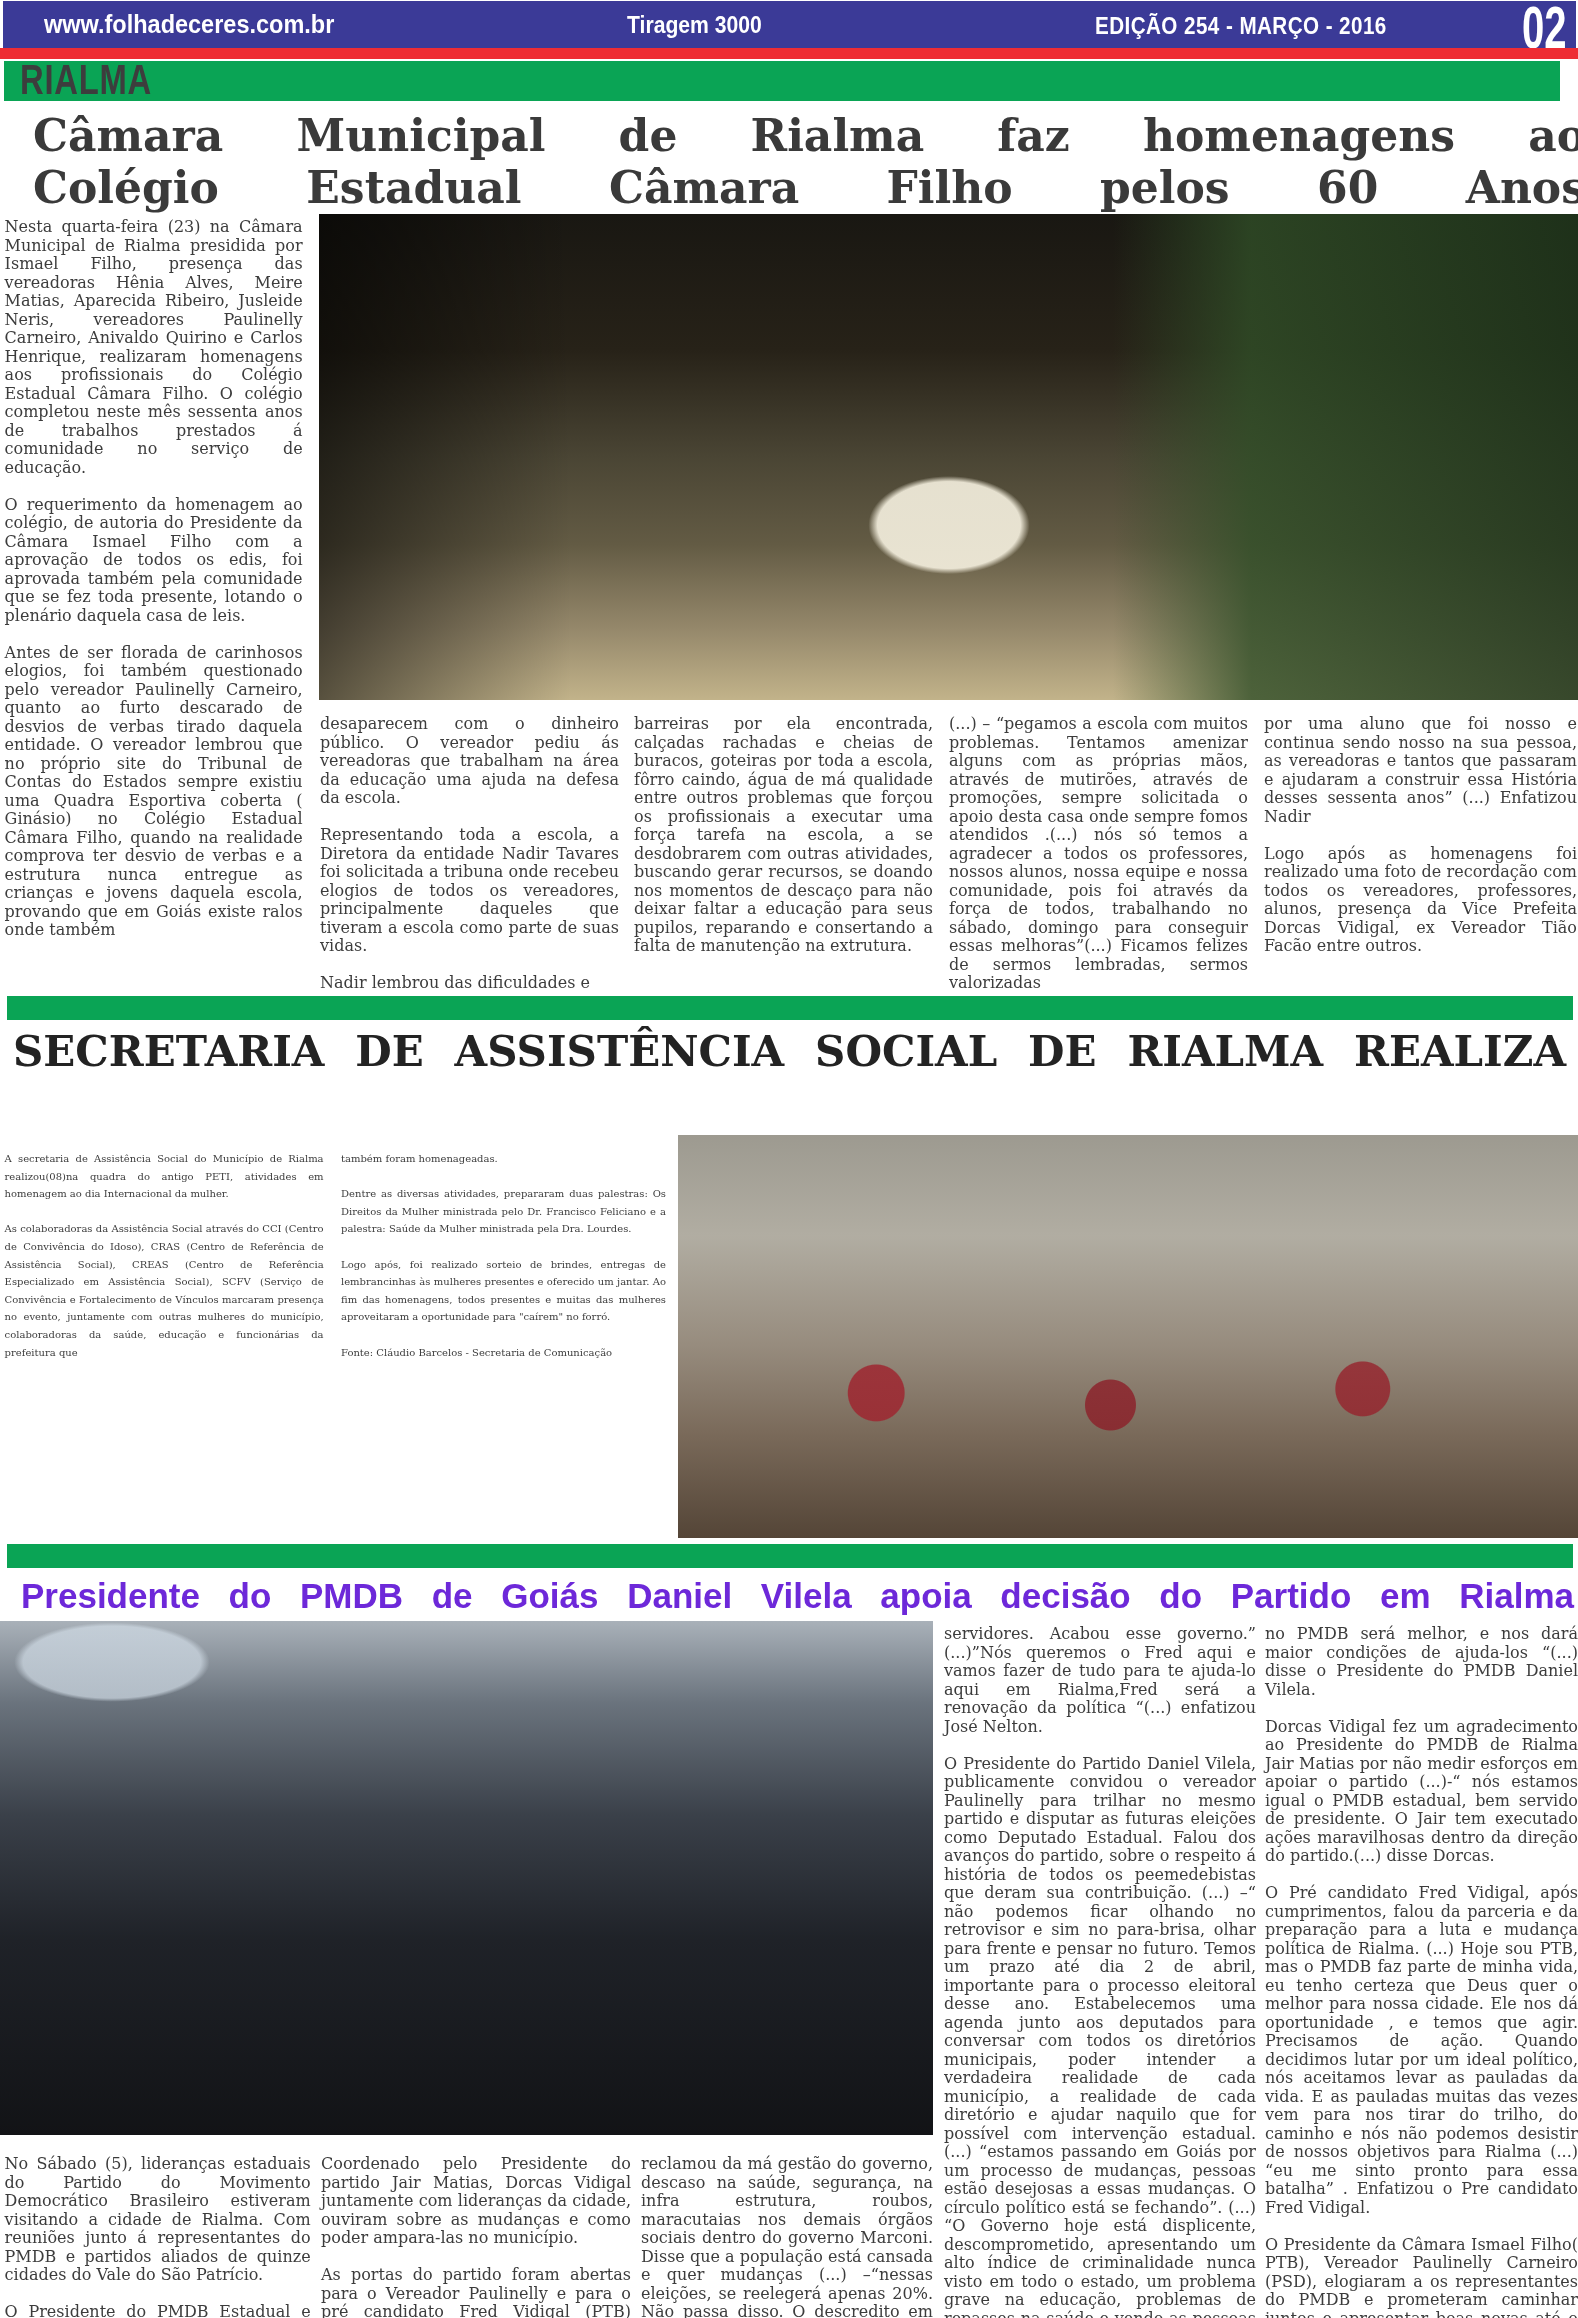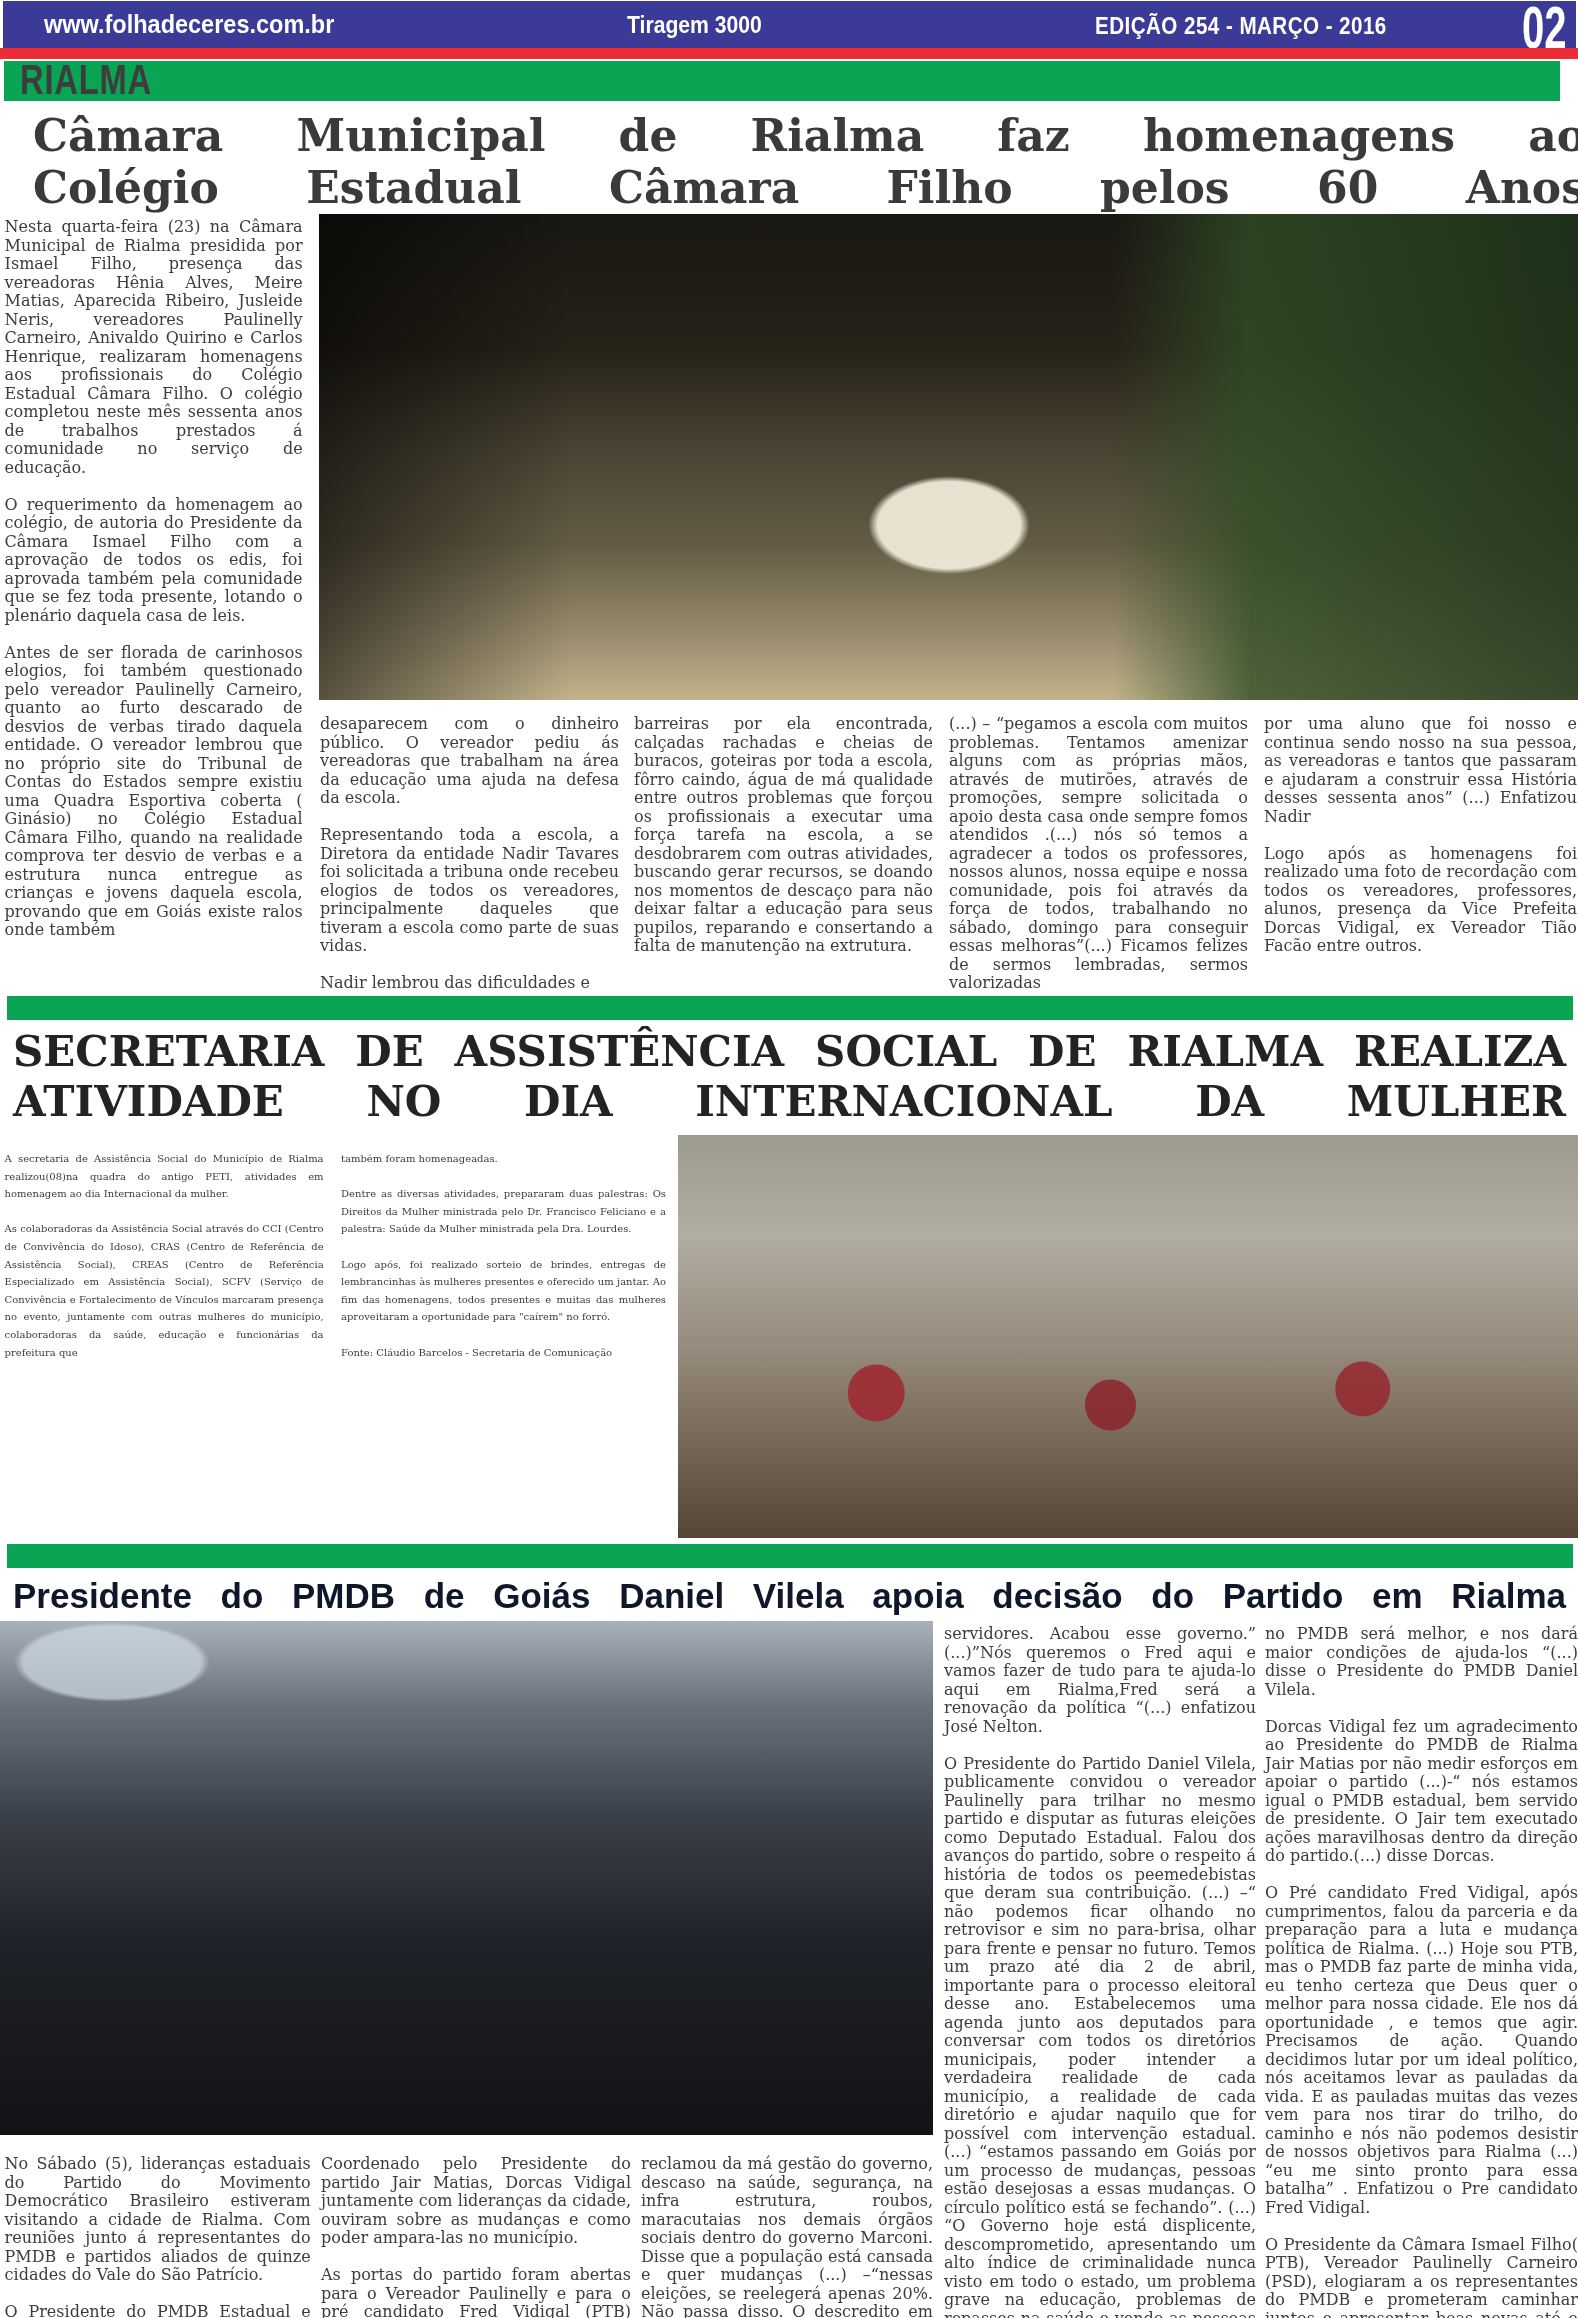--- a/index.html
+++ b/index.html
@@ -22,22 +22,22 @@
   .section-label{position:absolute;left:16px;top:-4.6px;font:bold 41px "Liberation Sans",sans-serif;
                  color:#3d3d3d;transform:scale(.80,1.02);transform-origin:left top;letter-spacing:0.9px;}
 
   
   .hl{position:absolute;left:13px;width:1553px;}
   .hl-line{text-align:justify;text-align-last:justify;white-space:nowrap;}
   .hl1{top:110px;font-family:"DejaVu Serif",serif;font-weight:bold;color:#3a3a3a;
        font-size:44px;line-height:52px;margin-left:20px;}
   .hl2{top:1027px;font-family:"DejaVu Serif",serif;font-weight:bold;color:#232323;
        font-size:42px;line-height:50px;}
-  .hl3{top:1575px;font-family:"Liberation Sans",sans-serif;font-weight:bold;color:#0f172a;
-       font-size:35px;line-height:42px;}
+  .hl3{top:1575px;font-family:"Liberation Sans",sans-serif;font-weight:bold;color:#6d28d9;
+       font-size:35px;line-height:42px;margin-left:8px;}
 
   
   .body-col{position:absolute;text-align:justify;white-space:pre-line;
             font-size:16px;line-height:18.5px;color:#3c3c3c;}
   .lh38{line-height:17.6px;font-size:10px;}
 
   
   .divider{position:absolute;left:6.5px;width:1566px;height:24px;background:#0aa455;}
 
   
@@ -93,21 +93,20 @@
   <div class="body-col" style="left:634px;top:715px;width:299px;">barreiras por ela encontrada, calçadas rachadas e cheias de buracos, goteiras por toda a escola, fôrro caindo, água de má qualidade entre outros problemas que forçou os profissionais a executar uma força tarefa na escola, a se desdobrarem com outras atividades, buscando gerar recursos, se doando nos momentos de descaço para não deixar faltar a educação para seus pupilos, reparando e consertando a falta de manutenção na extrutura.</div>
   <div class="body-col" style="left:949px;top:715px;width:299px;">(...) – “pegamos a escola com muitos problemas. Tentamos amenizar alguns com as próprias mãos, através de mutirões, através de promoções, sempre solicitada o apoio desta casa onde sempre fomos atendidos .(...) nós só temos a agradecer a todos os professores, nossos alunos,  nossa equipe e nossa comunidade, pois foi através da força de todos, trabalhando no sábado, domingo para conseguir essas melhoras”(...) Ficamos felizes de sermos lembradas, sermos valorizadas</div>
   <div class="body-col" style="left:1264px;top:715px;width:313px;">por uma aluno que foi nosso e continua sendo nosso na sua pessoa, as vereadoras e tantos que passaram e ajudaram a construir essa História desses sessenta anos” (...) Enfatizou Nadir
 
 Logo após as homenagens foi realizado uma foto de recordação com todos os vereadores, professores, alunos, presença da Vice Prefeita Dorcas Vidigal, ex Vereador Tião Facão entre outros.</div>
 
   <div class="divider" style="top:996px;"></div>
 
   <div class="hl hl2">
     <div class="hl-line">SECRETARIA DE ASSISTÊNCIA SOCIAL DE RIALMA REALIZA</div>
-    <div class="hl-line">ATIVIDADE NO DIA INTERNACIONAL DA MULHER</div>
   </div>
   <div class="photo photo2"></div>
   <div class="body-col lh38" style="left:4.6px;top:1150px;width:319px;">A secretaria de Assistência Social do Município de Rialma realizou(08)na quadra do antigo PETI, atividades em homenagem ao dia Internacional da mulher.
 
 As colaboradoras da Assistência Social através do CCI (Centro de Convivência do Idoso), CRAS (Centro de Referência de Assistência Social), CREAS (Centro de Referência Especializado em Assistência Social), SCFV (Serviço de Convivência e Fortalecimento de Vínculos marcaram presença no evento, juntamente com outras mulheres do município, colaboradoras da saúde, educação e funcionárias da prefeitura que</div>
   <div class="body-col lh38" style="left:341px;top:1150px;width:325px;">também foram homenageadas.
 
 Dentre as diversas atividades, prepararam duas palestras: Os Direitos da Mulher ministrada pelo Dr. Francisco Feliciano e a palestra: Saúde da Mulher ministrada pela Dra. Lourdes.
 
 Logo após, foi realizado sorteio de brindes, entregas de lembrancinhas às mulheres presentes e oferecido um jantar. Ao fim das homenagens, todos presentes e muitas das mulheres aproveitaram a oportunidade para "caírem" no forró.

